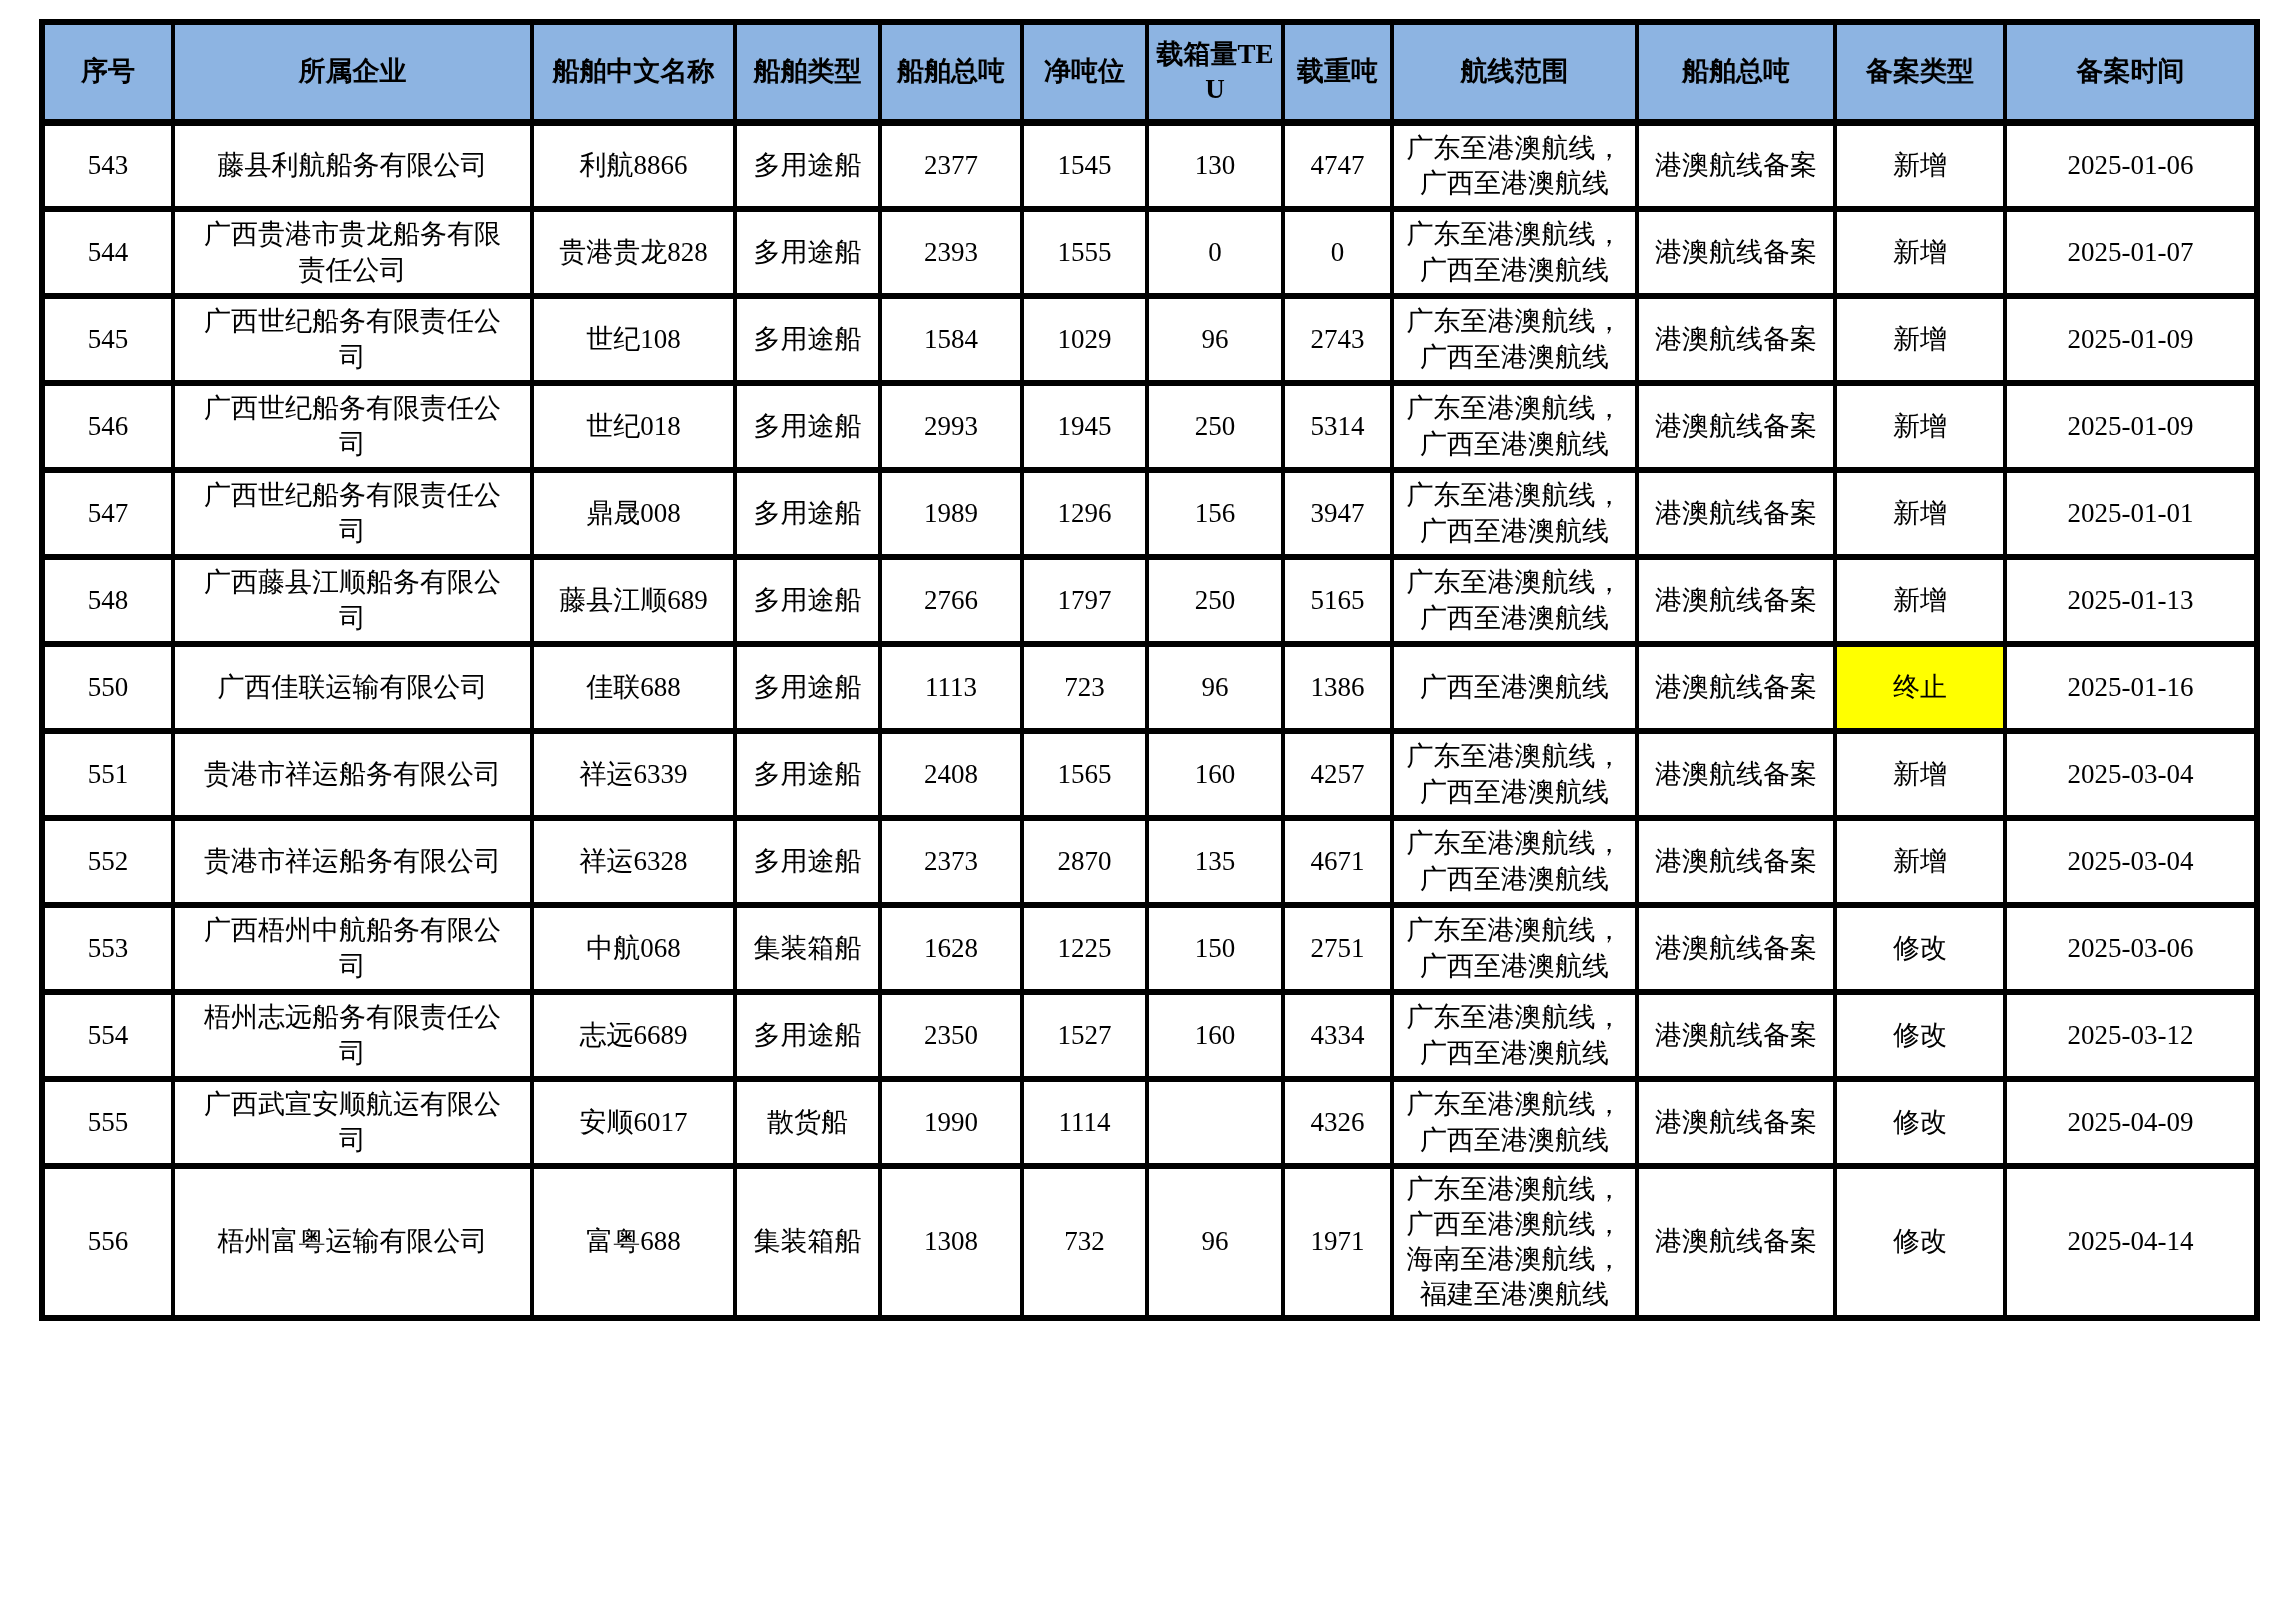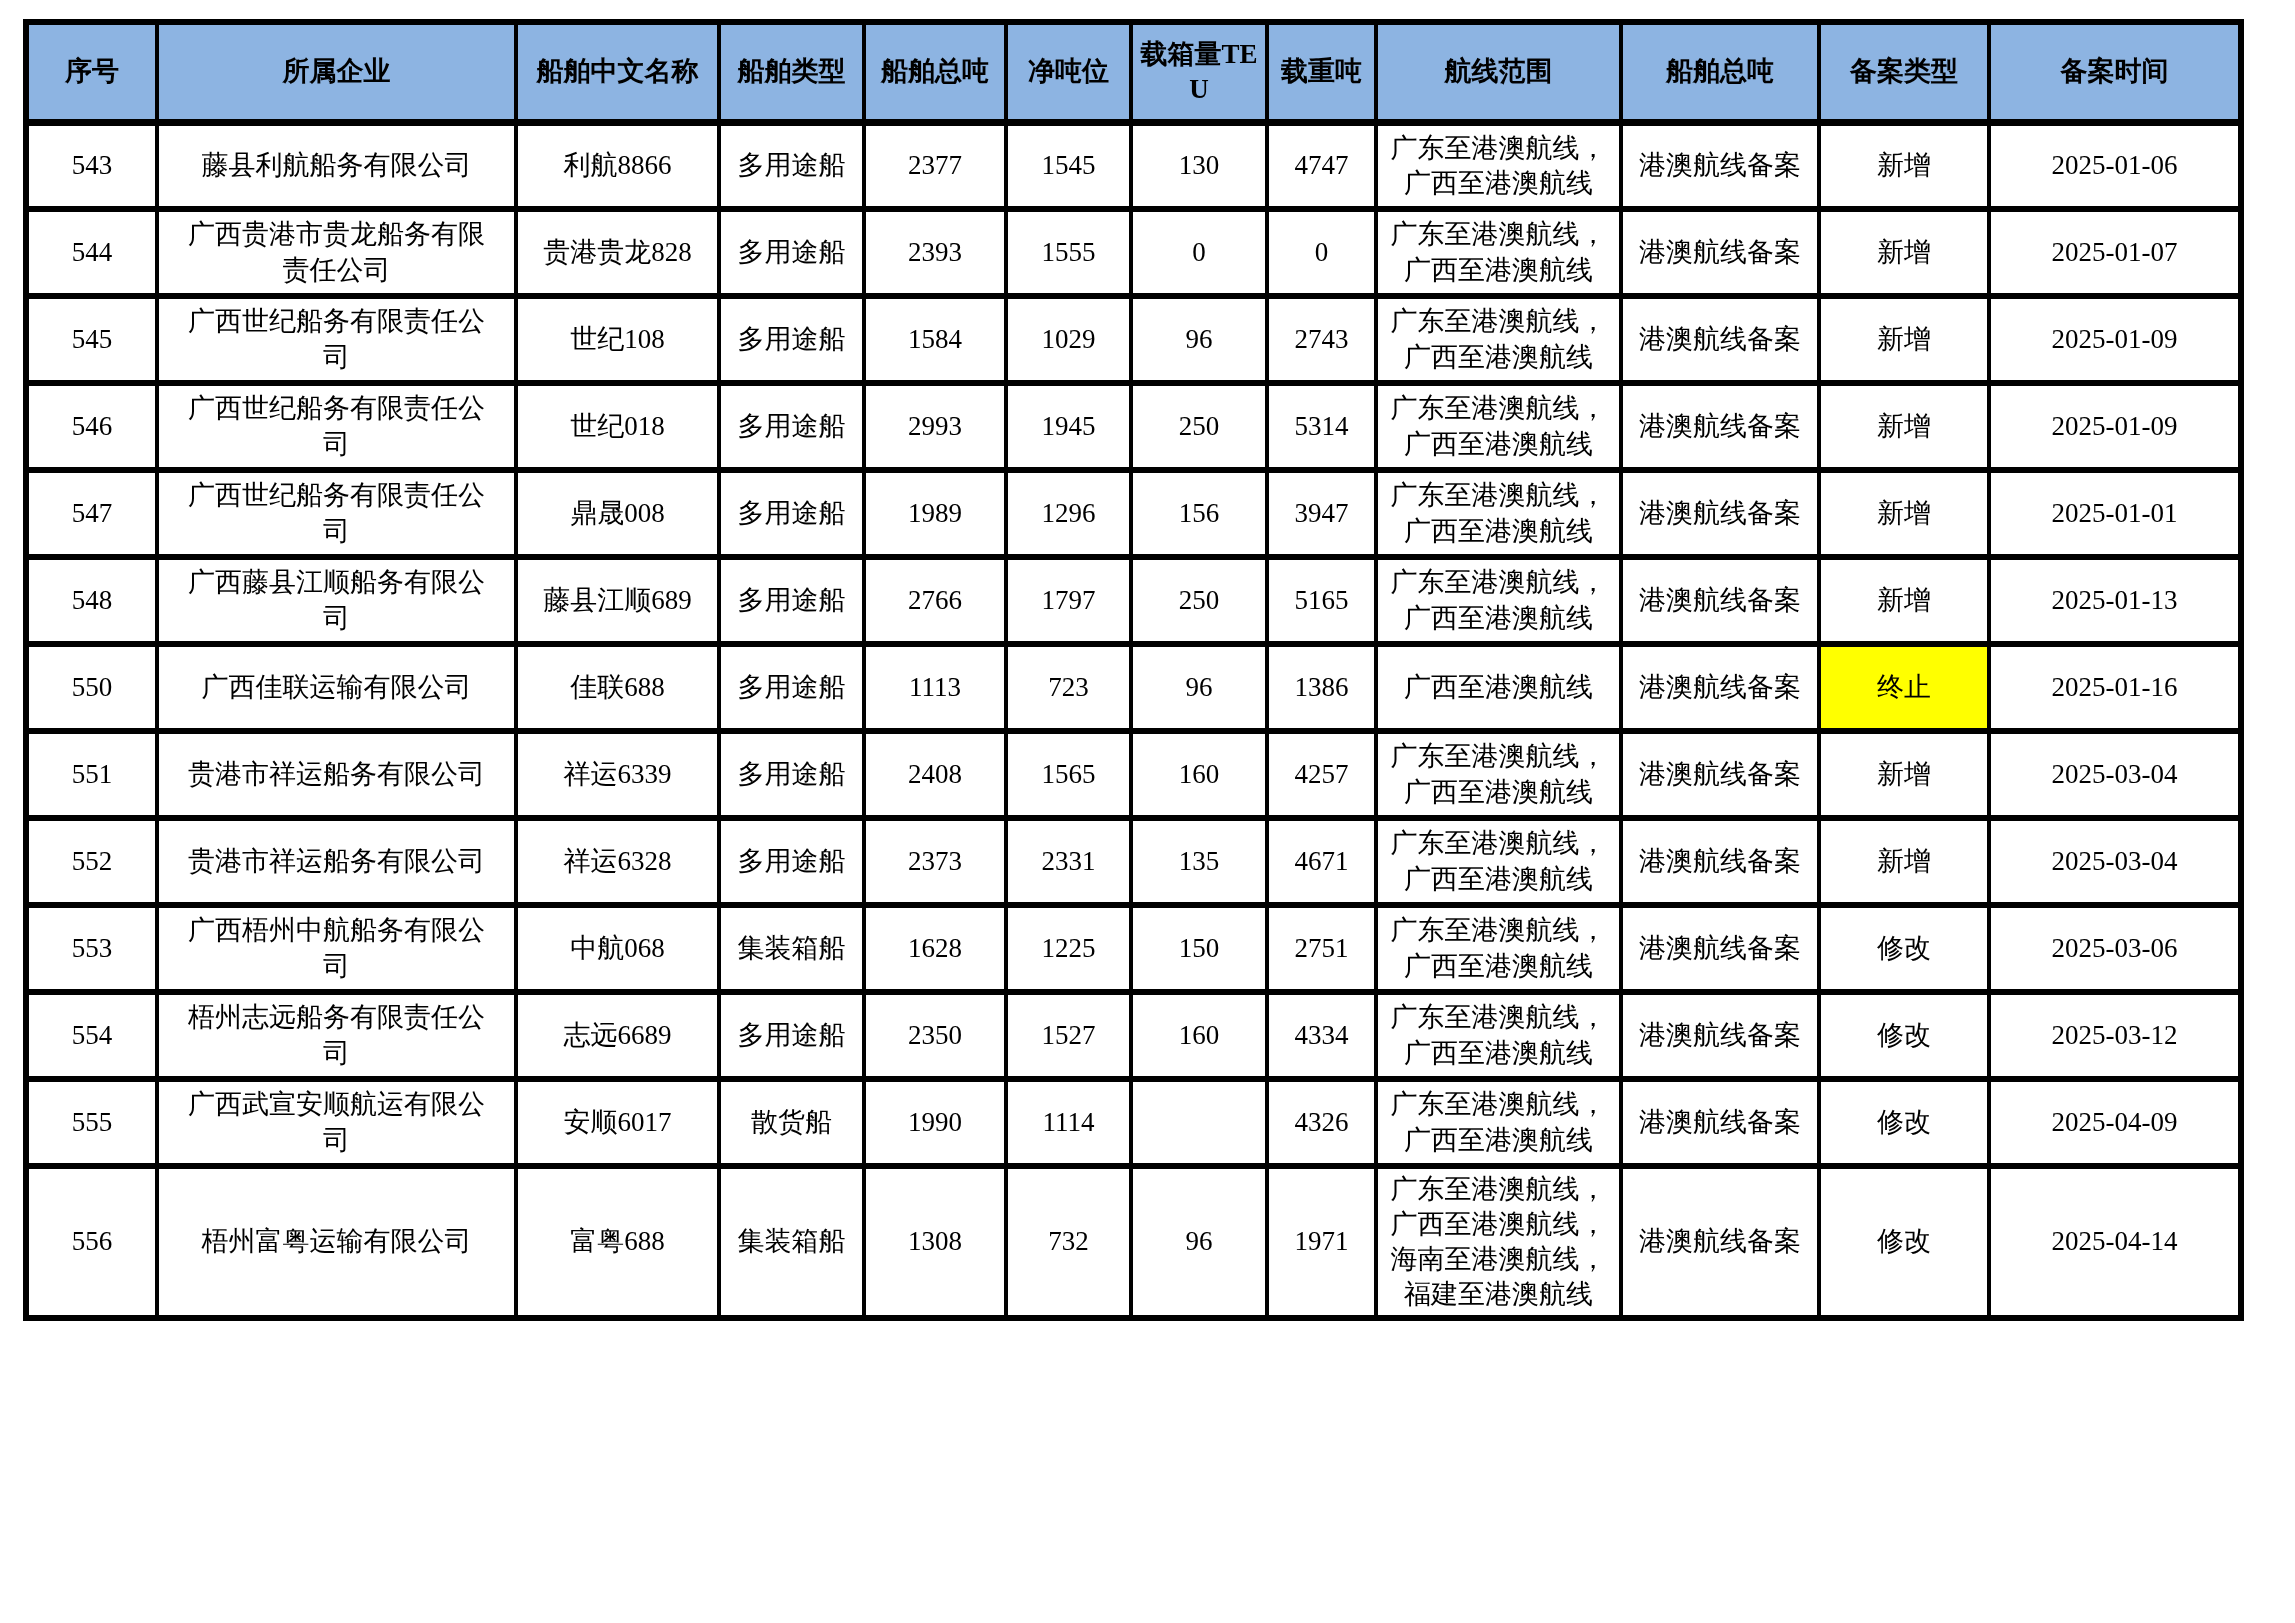--- a/index.html
+++ b/index.html
@@ -10,21 +10,21 @@
   }
   #page {
     position: relative;
     width: 2295px;
     height: 1623px;
     background: #ffffff;
     overflow: hidden;
   }
   table.grid {
     position: absolute;
-    left: 23px;
+    left: 39px;
     top: 19px;
     width: 2218px;
     border-collapse: collapse;
     table-layout: fixed;
     border: 6.8px solid var(--border-color, #000);
   }
   td, th {
     border: 4.1px solid var(--border-color, #000);
     border-top-width: 6.1px;
     border-bottom-width: 6.1px;
@@ -207,21 +207,21 @@
     <td>港澳航线备案</td>
     <td>新增</td>
     <td>2025-03-04</td>
   </tr>
         <tr>
     <td>552</td>
     <td class="company">贵港市祥运船务有限公司</td>
     <td>祥运6328</td>
     <td>多用途船</td>
     <td>2373</td>
-    <td>2331</td>
+    <td>2870</td>
     <td>135</td>
     <td>4671</td>
     <td class="route">广东至港澳航线，
 广西至港澳航线</td>
     <td>港澳航线备案</td>
     <td>新增</td>
     <td>2025-03-04</td>
   </tr>
         <tr>
     <td>553</td>

